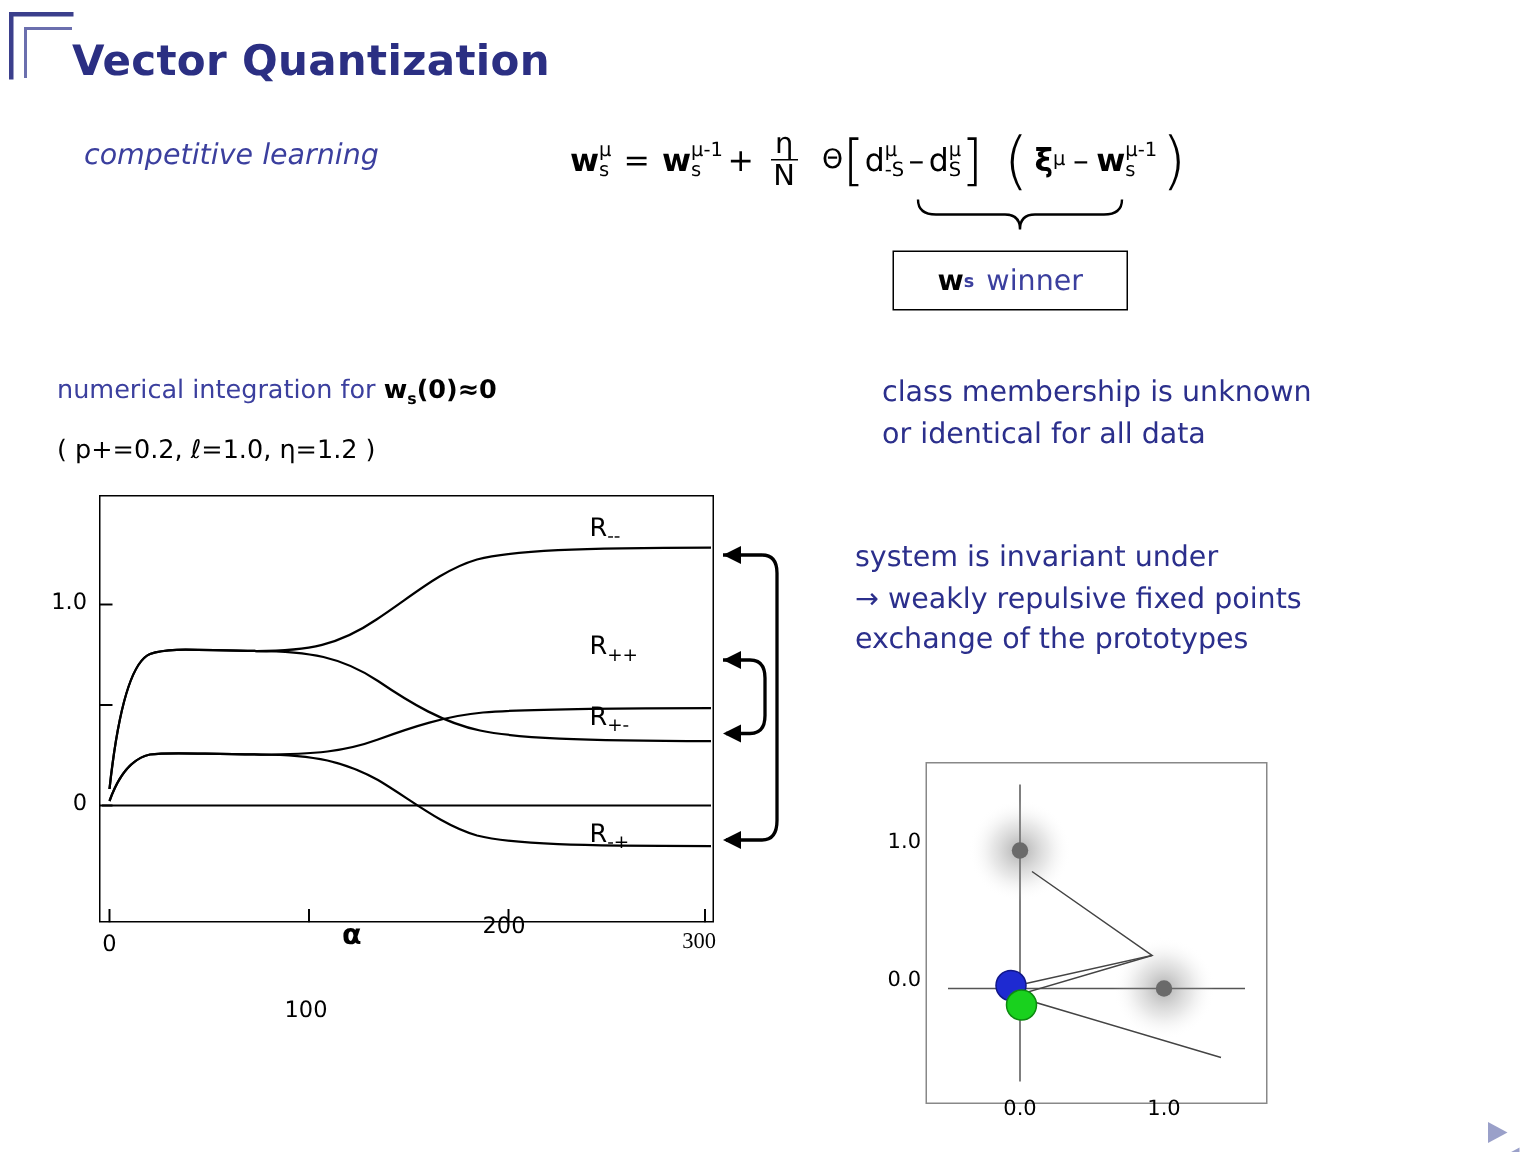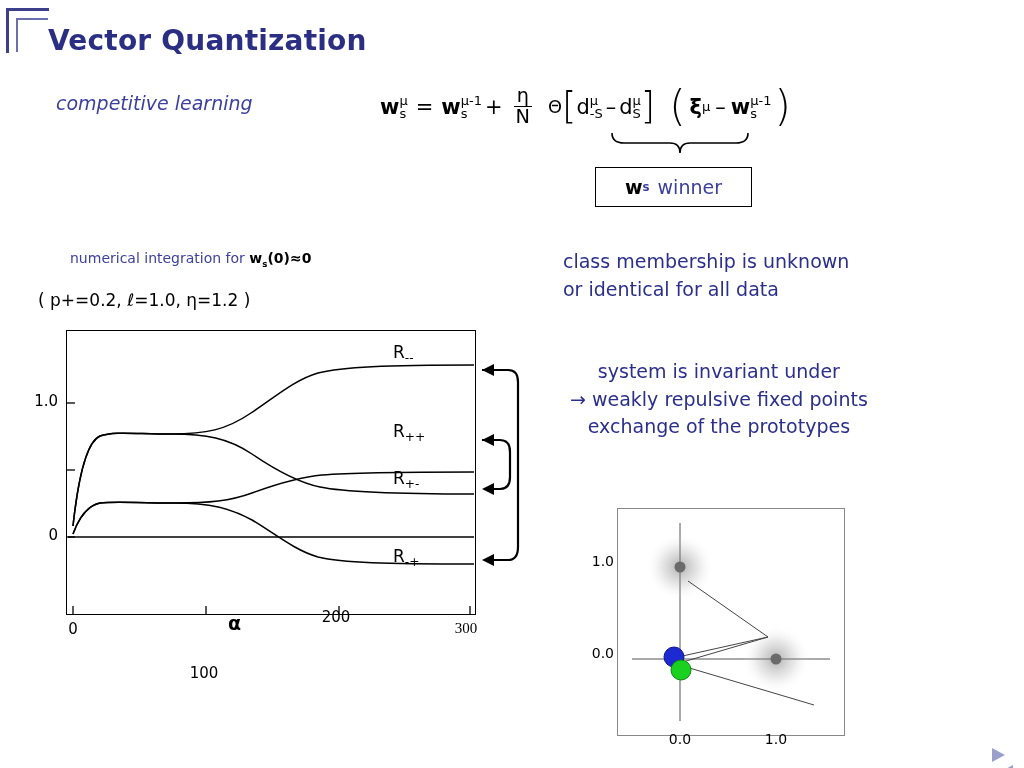--- a/index.html
+++ b/index.html
@@ -133,50 +133,48 @@
     font-size: 19px;
     color: #3b3f9e;
   }
   .winner-box .w-sym { color: #000; font-weight: bold; }
 
   
   .num-int {
     position: absolute;
     left: 38px;
     top: 250px;
-    font-size: 14px;
+    font-size: 17px;
     color: #3b3f9e;
-    margin-left: 32px;
   }
   .num-int .blk { color: #000; font-weight: bold; }
   .params {
     position: absolute;
     left: 38px;
     top: 290px;
     font-size: 17px;
     color: #000;
   }
 
   
   .class-membership {
     position: absolute;
-    left: 563px;
+    left: 588px;
     top: 248px;
     font-size: 19px;
     color: #2b2f8c;
     line-height: 1.45;
   }
   .invariant {
     position: absolute;
     left: 570px;
     top: 358px;
     font-size: 19px;
     color: #2b2f8c;
     line-height: 1.45;
-    text-align: center;
   }
 
   
   .plot {
     position: absolute;
     left: 28px;
     top: 330px;
     width: 458px;
     height: 285px;
   }

